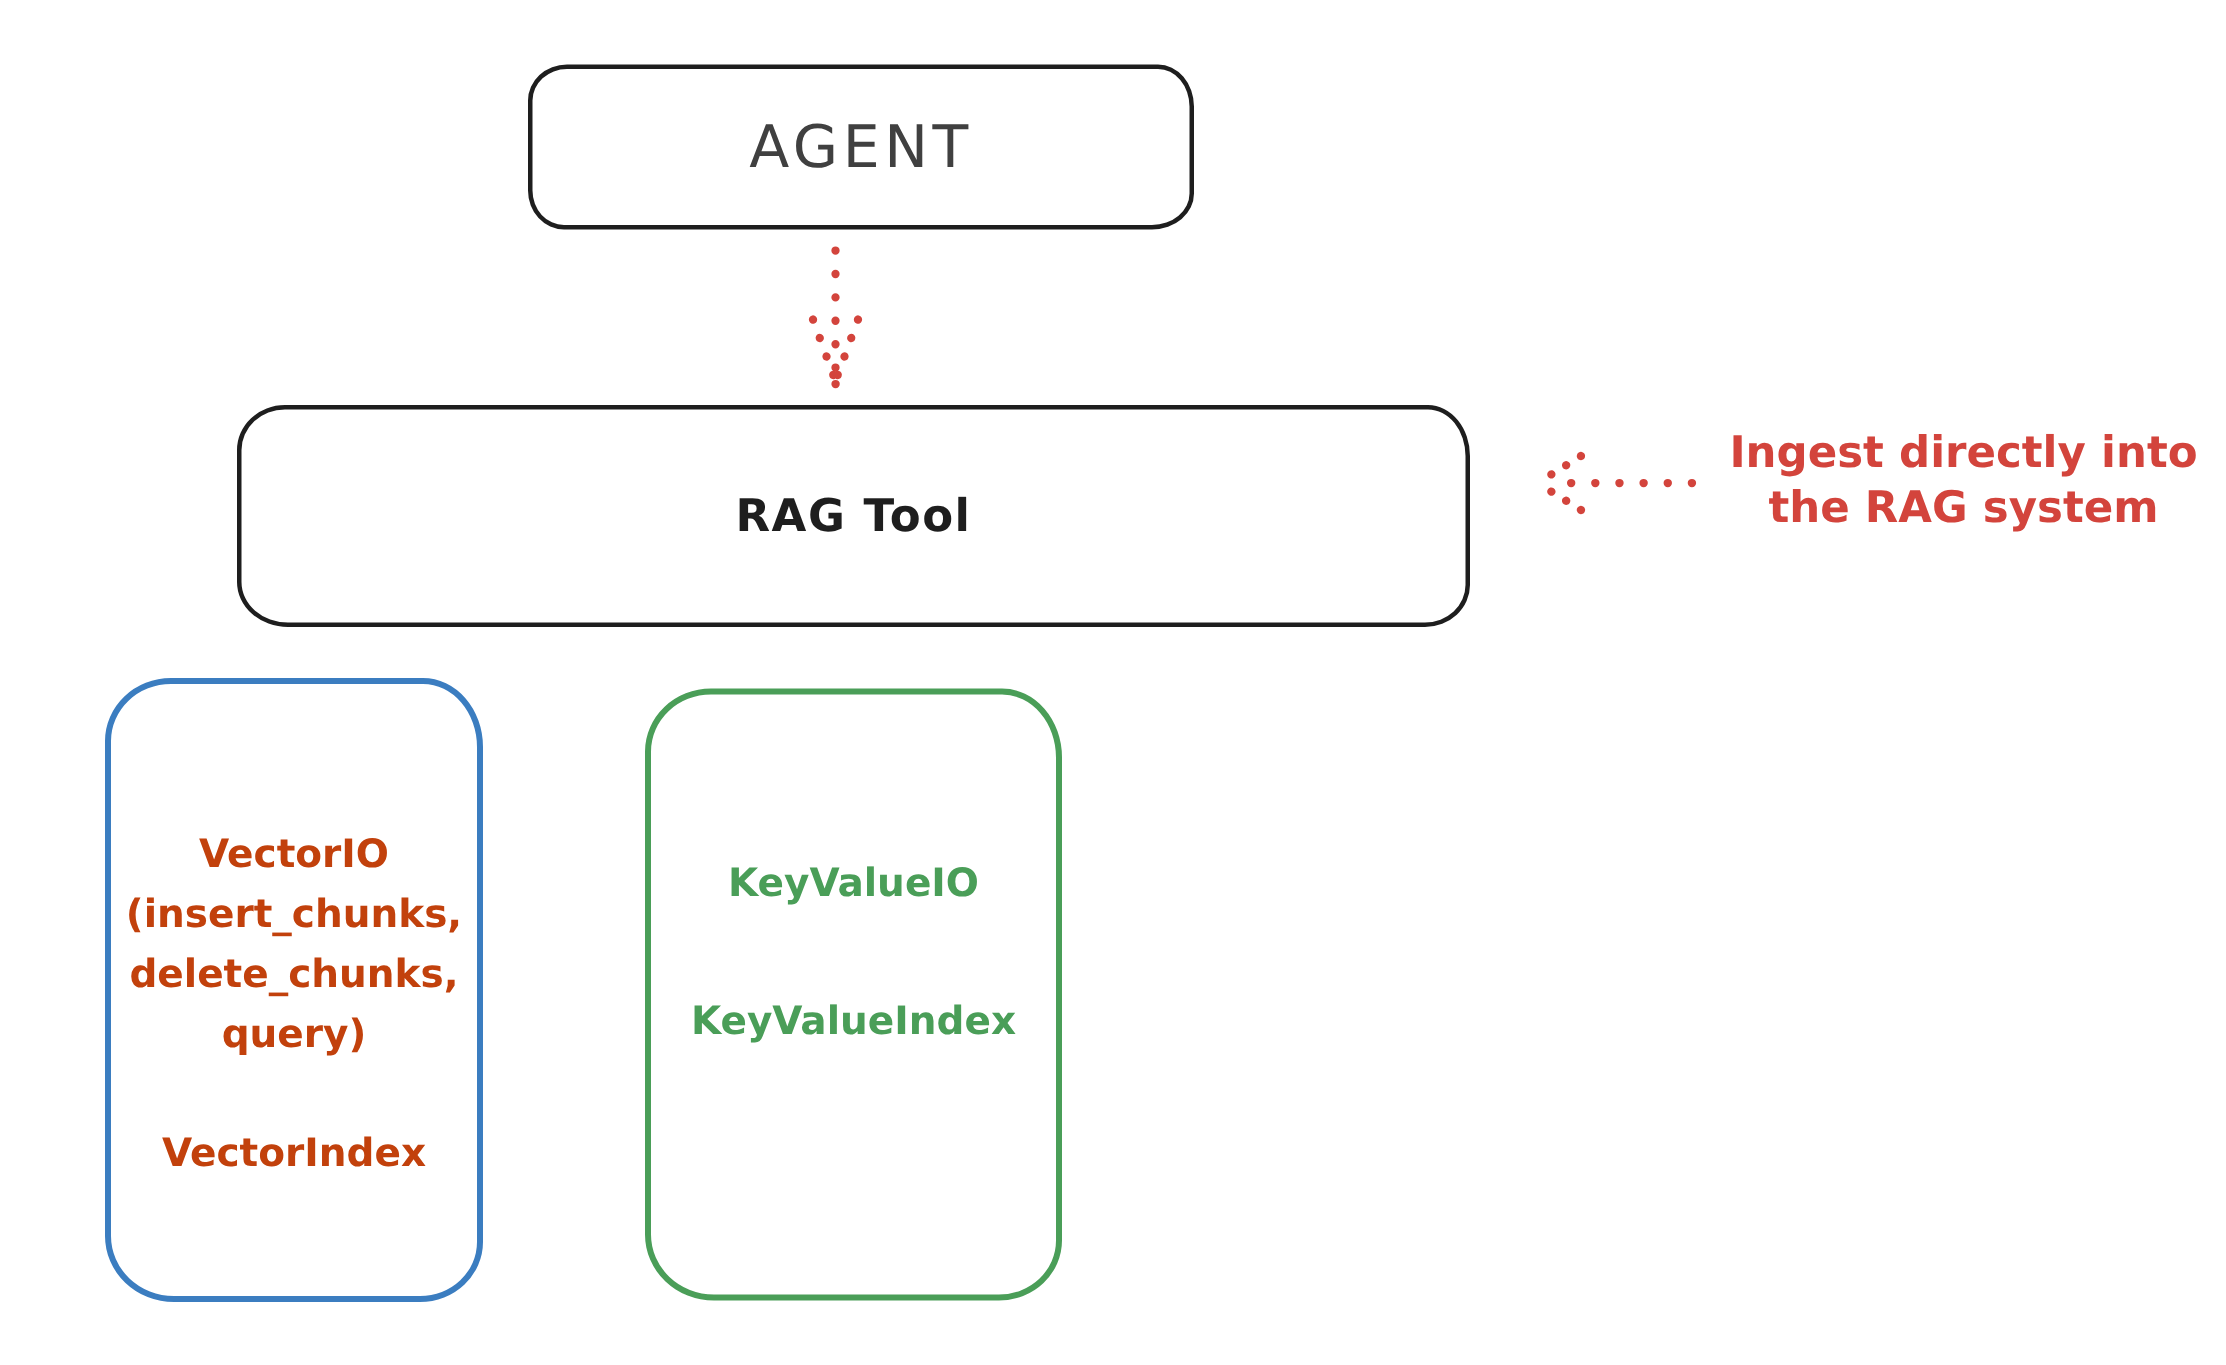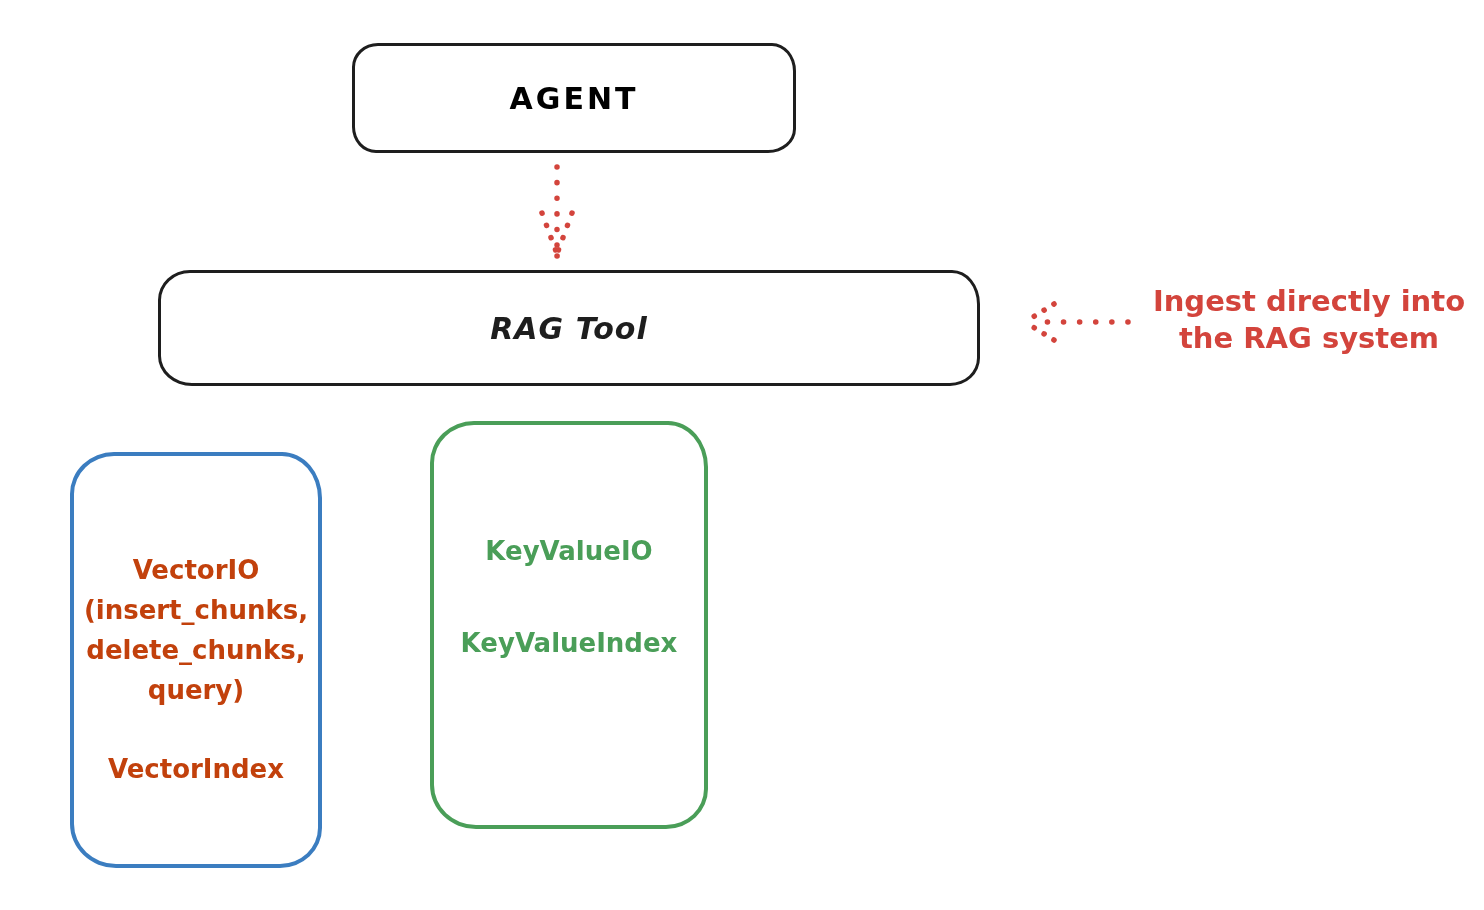--- a/index.html
+++ b/index.html
@@ -14,26 +14,25 @@
     position: absolute;
     background: #ffffff;
     border: 3.5px solid #1e1e1e;
     display: flex; align-items: center; justify-content: center;
   }
   .agent-box {
     left: 352px; top: 43px; width: 444px; height: 110px;
     border-radius: 26px 24px 28px 24px / 24px 28px 24px 26px;
   }
   .agent-label {
-    font-size: 30px; font-weight: 700; letter-spacing: 3px; color: #000000;
+    font-size: 39px; font-weight: 400; letter-spacing: 3px; color: #404040;
   }
   .rag-box {
-    left: 158px; top: 270px; width: 822px; height: 116px;
+    left: 158px; top: 270px; width: 822px; height: 148px;
     border-radius: 32px 28px 30px 34px / 30px 34px 28px 30px;
-    font-style: italic;
   }
   .rag-label {
     font-size: 30px; font-weight: 600; letter-spacing: 1px; color: #1e1e1e;
   }
 
   .io-box {
     position: absolute;
     background: #ffffff;
     border-width: 4px; border-style: solid;
     border-radius: 44px 40px 42px 46px / 42px 46px 40px 44px;
@@ -42,21 +41,21 @@
   .io-box .io-text {
     font-size: 26px; font-weight: 600; line-height: 40px;
     padding: 0 6px;
   }
   .io-box .index-label { font-size: 26px; font-weight: 600; }
 
   .vector-box   { left: 70px;  top: 452px; width: 252px; height: 416px; border-color: #3b7dc0; color: #c2410c; }
   .vector-box .io-text { padding-top: 94px; }
   .vector-box .index-label { margin-top: 39px; }
 
-  .keyvalue-box { left: 430px; top: 421px; width: 278px; height: 408px; border-color: #4a9e58; color: #4a9e58; }
+  .keyvalue-box { left: 430px; top: 459px; width: 278px; height: 408px; border-color: #4a9e58; color: #4a9e58; }
   .keyvalue-box .io-text { padding-top: 106px; }
   .keyvalue-box .index-label { margin-top: 52px; }
 
   .relational-box { left: 786px; top: 438px; width: 280px; height: 417px; border-color: #9c41c5; color: #9c41c5; }
   .relational-box .io-text { padding-top: 106px; }
   .relational-box .index-label { margin-top: 44px; }
 
   .ingest-note {
     position: absolute; left: 1126px; top: 283px; width: 366px;
     text-align: center; color: #d3443c;

